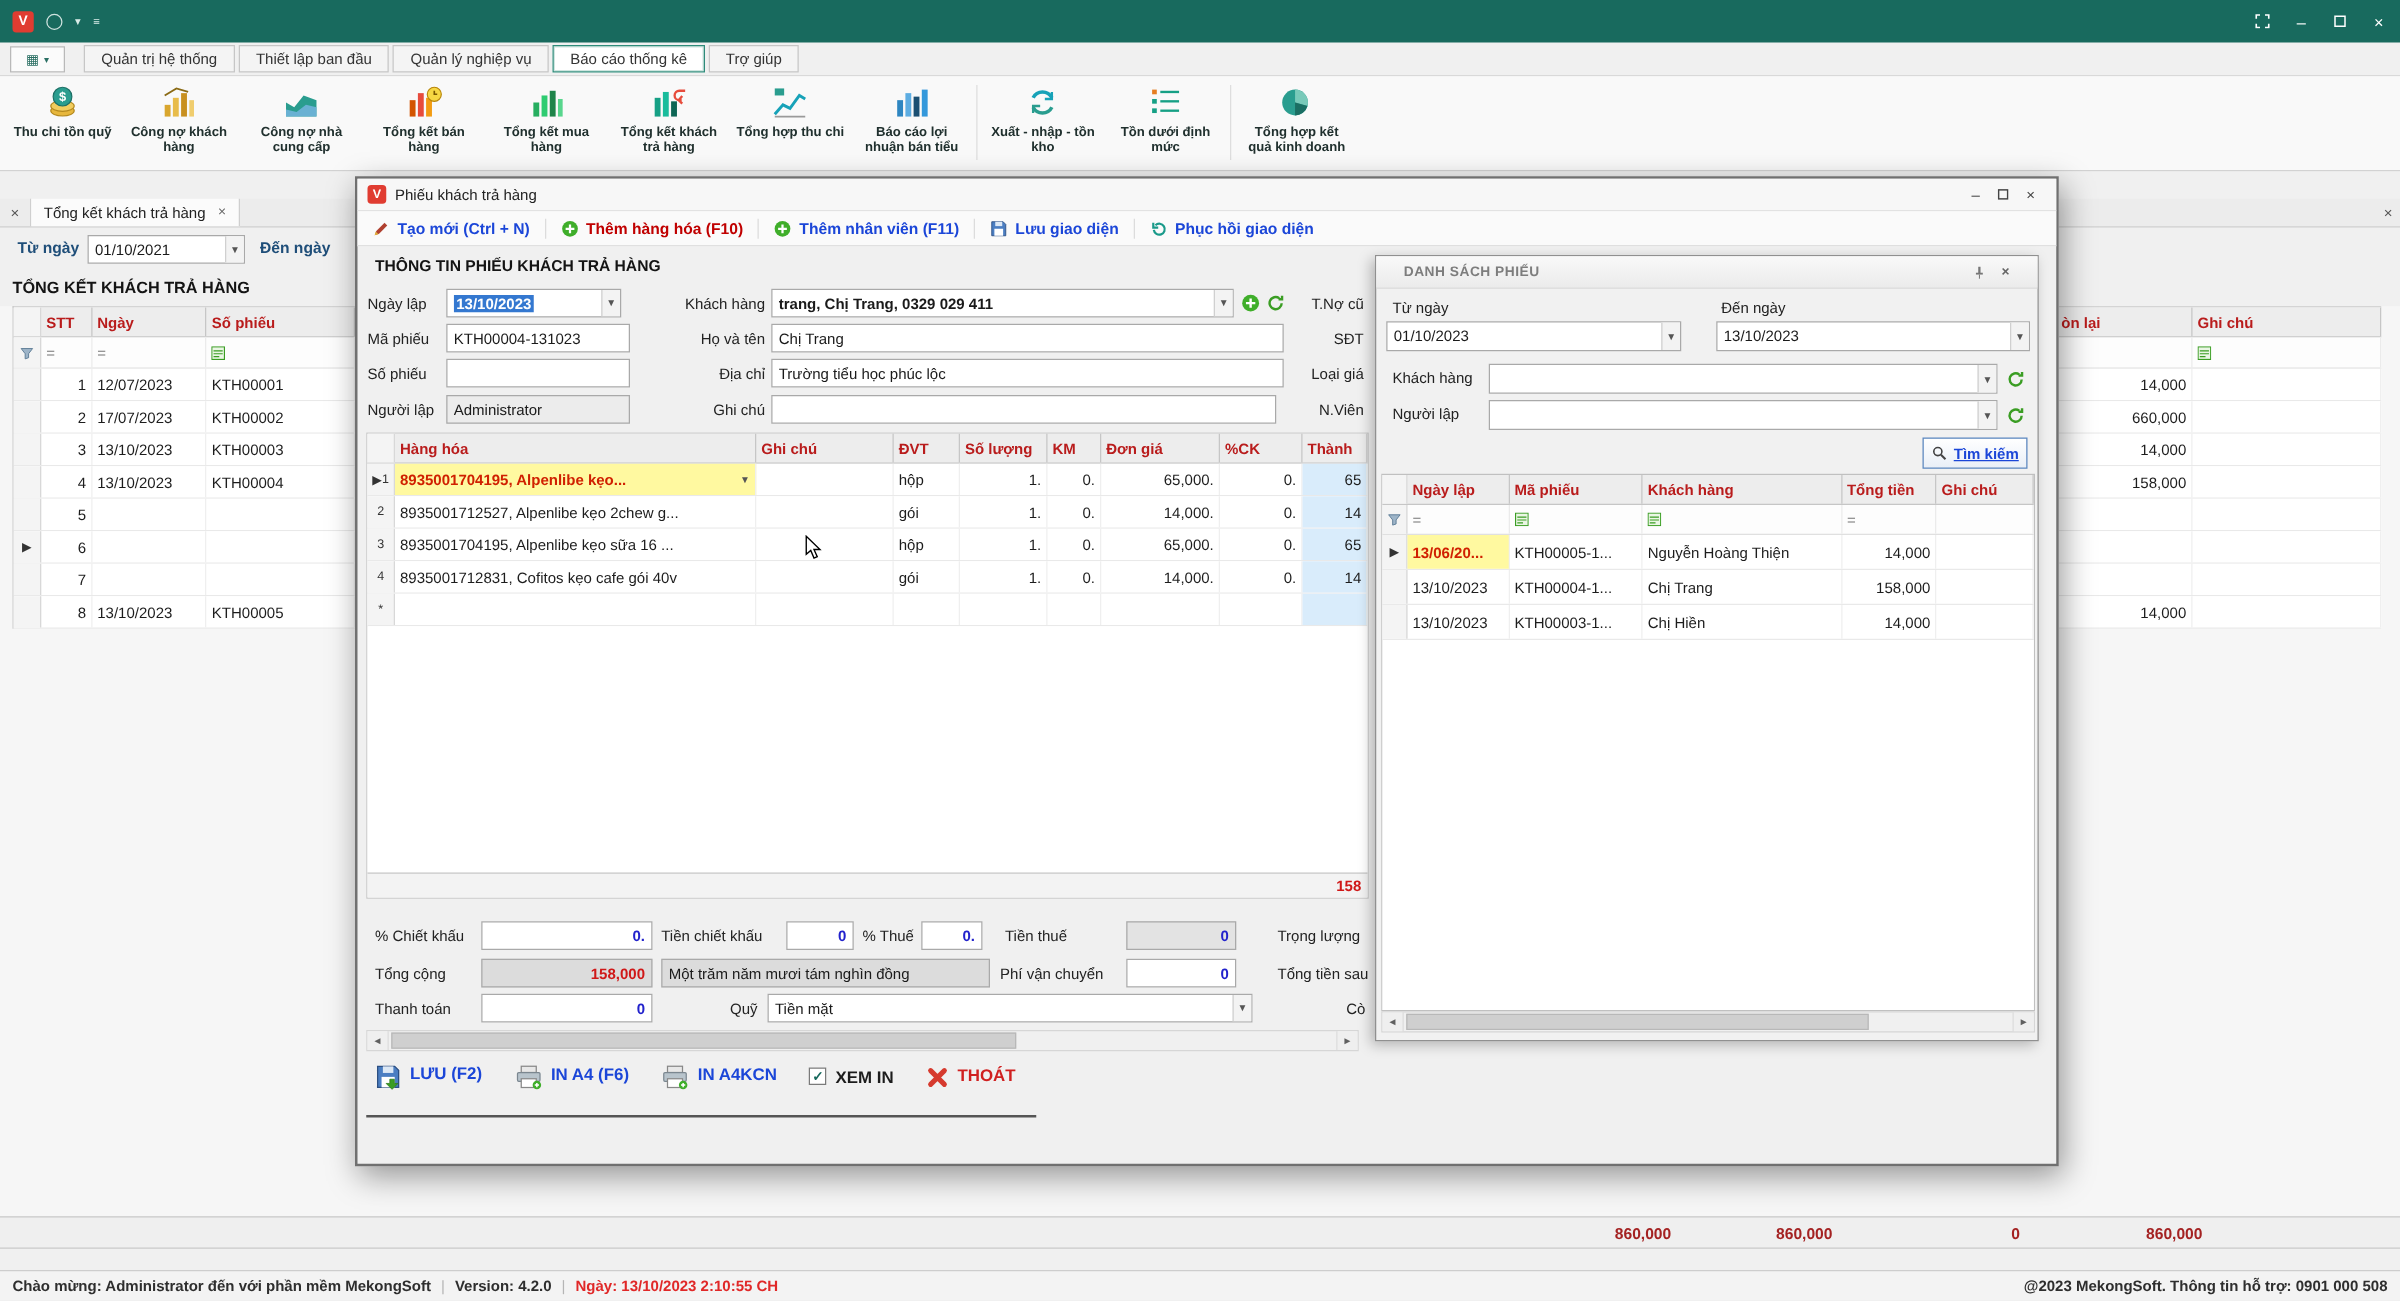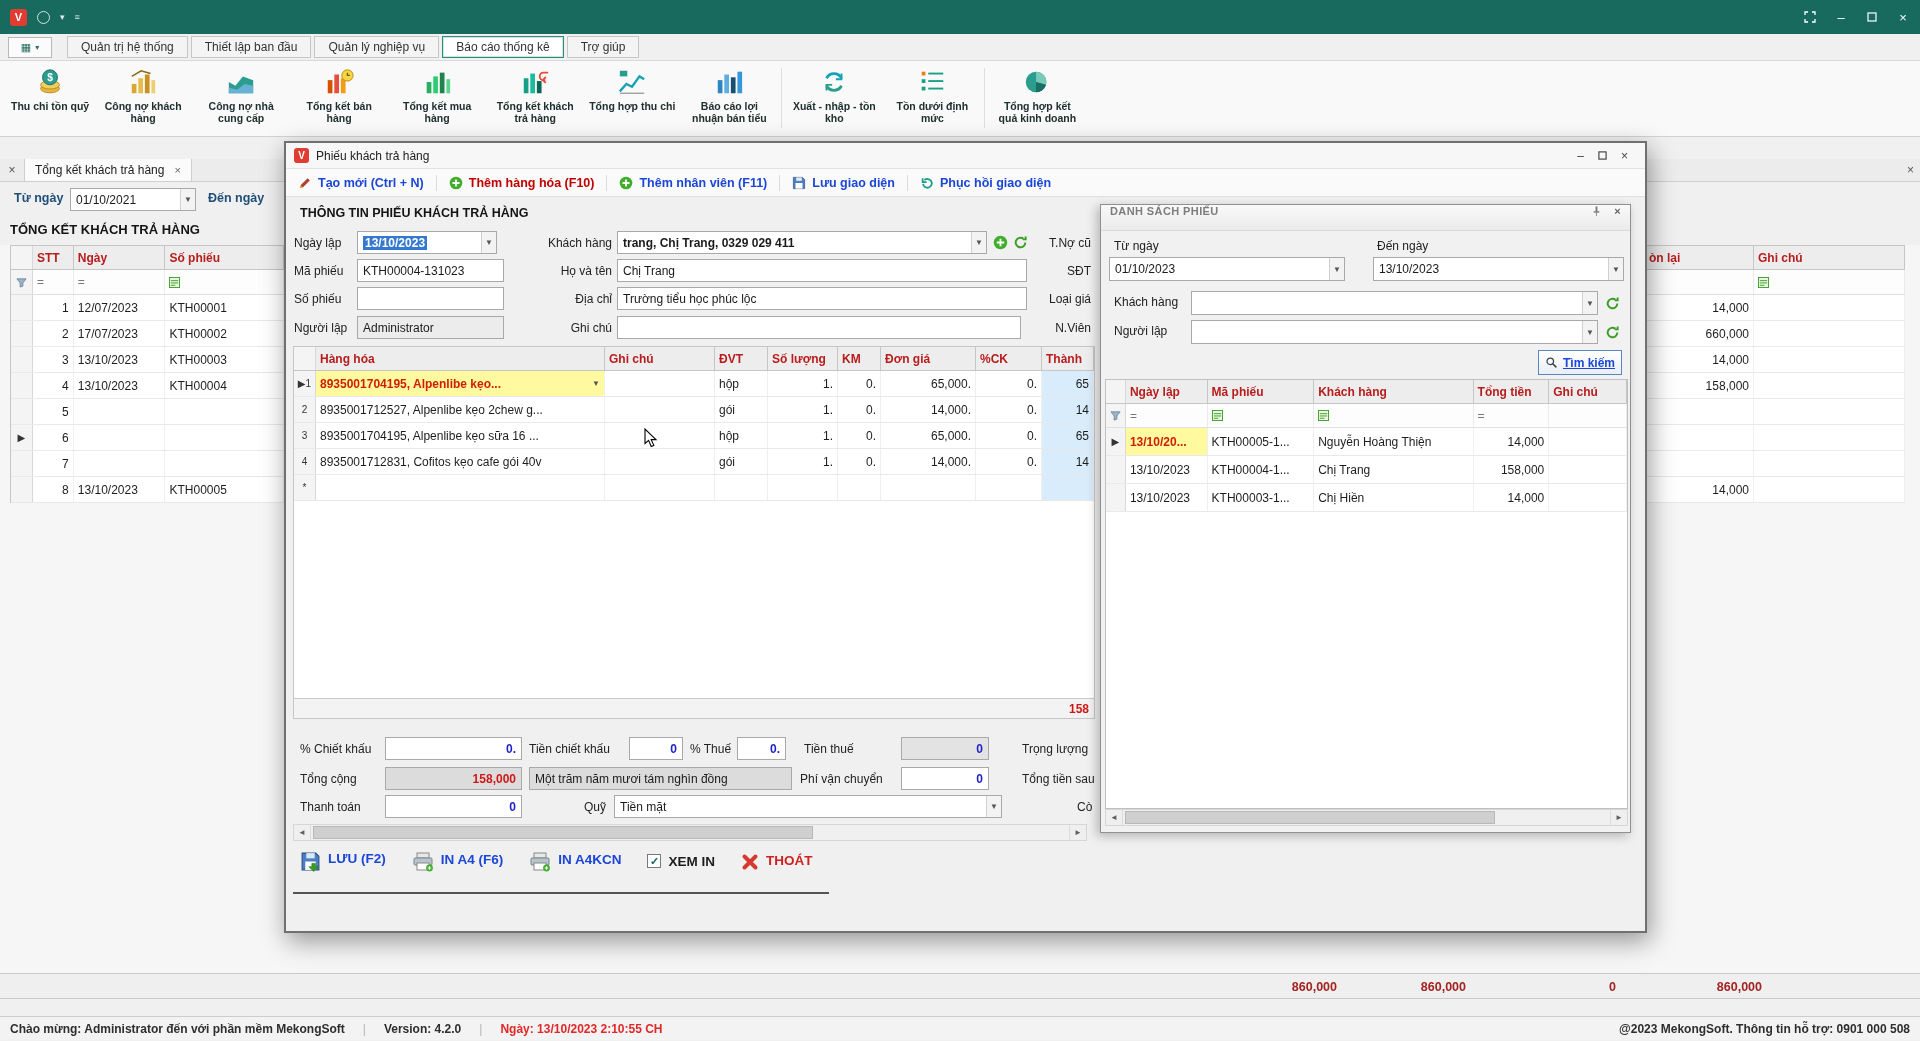--- a/index.html
+++ b/index.html
@@ -52,21 +52,21 @@
 .ind{background:#f4f4f4;border-right:1px solid #d8d8d8;justify-content:center;color:#333;padding:0;font-size:10px}
 .mw-ind{width:22px}.mw-stt{width:41px}.mw-ngay{width:92px}.mw-sp{width:119px}
 .rw-cl{width:107px}.rw-gc{width:151px}
 .dw-ind{width:22px}.dw-hh{width:289px}.dw-gc{width:110px}.dw-dvt{width:53px}.dw-sl{width:70px}.dw-km{width:43px}.dw-dg{width:95px}.dw-ck{width:66px}.dw-tt{width:52px}
 .pw-ind{width:20px}.pw-nl{width:82px}.pw-mp{width:107px}.pw-kh{width:160px}.pw-tt{width:76px}.pw-gc{width:78px}
 .selcell{background:#fff9a0;color:#d02000;font-weight:bold}
 .ttcell{background:#d9ecfb}
 
 .totals{position:absolute;left:0;top:973px;width:100%;height:26px;background:#efefef;border-top:1px solid #c9c9c9;border-bottom:1px solid #c9c9c9;z-index:3}
 .totals span{position:absolute;top:1px;height:24px;display:flex;align-items:center;justify-content:flex-end;font-weight:bold;color:#a42222;font-size:12.5px}
-.statusbar{position:absolute;left:0;top:1016px;width:100%;height:24px;background:#f3f3f3;border-top:1px solid #cdcdcd;display:flex;align-items:center;padding:0 10px;gap:18px;font-weight:bold;color:#2e2e2e;z-index:5}
+.statusbar{position:absolute;left:0;top:1016px;width:100%;height:24px;background:#f3f3f3;border-top:1px solid #cdcdcd;display:flex;align-items:center;padding:0 10px;gap:8px;font-weight:bold;color:#2e2e2e;z-index:5}
 .statusbar .sep{color:#b5b5b5;font-weight:normal}
 .statusbar .date{color:#e02828}
 .statusbar .right{margin-left:auto}
 
 .dlg{position:absolute;left:284px;top:141px;width:1363px;height:792px;background:#f0f0f0;border:2px solid #707070;box-shadow:3px 8px 24px rgba(0,0,0,.4);z-index:10}
 .dlg-title{height:26px;background:#f7f7f7;border-bottom:1px solid #e2e2e2;display:flex;align-items:center;padding:0 8px;gap:7px;color:#222}
 .dlg-ctl{position:absolute;top:4px;width:17px;height:17px;display:flex;align-items:center;justify-content:center;color:#444;font-size:12px}
 .dlg-toolbar{height:28px;background:#fafafa;border-bottom:1px solid #e0e0e0;display:flex;align-items:center;padding:0 12px;gap:12px}
 .dtb{display:flex;align-items:center;gap:6px;font-size:12.5px;font-weight:bold}
 .dtb-blue{color:#1b46d8}.dtb-red{color:#c00000}
@@ -78,21 +78,21 @@
 .dfill{flex:1;background:#fff}
 .dgrid{position:absolute;left:7px;top:203px;width:802px;height:373px;background:#fff;border:1px solid #c6c6c6;display:flex;flex-direction:column}
 .sb{background:#f0f0f0;border:1px solid #d6d6d6;display:flex;align-items:stretch;position:absolute}
 .sb .sbtn{width:16px;display:flex;align-items:center;justify-content:center;color:#606060;font-size:8px;background:#efefef}
 .sb .strack{flex:1;position:relative;border-left:1px solid #dcdcdc;border-right:1px solid #dcdcdc}
 .sb .sthumb{position:absolute;top:1px;bottom:1px;background:#cfcfcf;border:1px solid #b8b8b8}
 .bigbtn{display:flex;align-items:flex-start;gap:7px;font-size:13.5px;font-weight:bold}
 .chk{width:14px;height:14px;border:1px solid #7a7a7a;background:#fff;display:flex;align-items:center;justify-content:center;color:#17695d;font-size:11px;font-weight:bold}
 
 .panel{position:absolute;left:1100px;top:204px;width:531px;height:629px;background:#f1f1f1;border:1px solid #909090;box-shadow:-3px 3px 10px rgba(0,0,0,.25);z-index:20}
-.pcap{height:26px;display:flex;align-items:flex-start;padding:0 9px;background:linear-gradient(#f9f9f9,#ebebeb);border-bottom:1px solid #d9d9d9;color:#7d7d7d;font-size:11px;font-weight:bold;letter-spacing:.4px}
+.pcap{height:26px;display:flex;align-items:center;padding:0 22px;background:linear-gradient(#f9f9f9,#ebebeb);border-bottom:1px solid #d9d9d9;color:#7d7d7d;font-size:11px;font-weight:bold;letter-spacing:.4px}
 .plabel{position:absolute;font-size:12px;color:#222}
 .searchbtn{position:absolute;left:437px;top:145px;width:84px;height:25px;border:1px solid #5a86c0;background:linear-gradient(#ffffff,#e9eff7);display:flex;align-items:center;justify-content:center;gap:5px;color:#1b46d8;font-weight:bold;text-decoration:underline;font-size:12px}
 .pgrid{position:absolute;left:4px;top:174px;width:523px;height:430px;background:#fff;border:1px solid #c0c0c0;display:flex;flex-direction:column}
 .pgfoot{height:28px;background:#f8f8f8;border-top:1px solid #b5b5b5;position:relative}
 .pgfoot span{position:absolute;top:0;height:28px;display:flex;align-items:center;font-weight:bold;color:#d01818;font-size:12.5px}
 .cursor{position:absolute;z-index:99;pointer-events:none}
 </style>
 </head>
 <body>
 
@@ -818,21 +818,21 @@
           </div>
         <div class="gf pw-tt">
             <span>=</span>
           </div>
         <div class="gf pw-gc"></div>
       </div>
       <div class="grow prow">
         <div class="gc pw-ind ind">
             <span>▶</span>
           </div>
-        <div class="gc pw-nl selcell">13/10/20...</div>
+        <div class="gc pw-nl selcell">13/06/20...</div>
         <div class="gc pw-mp">KTH00005-1...</div>
         <div class="gc pw-kh">Nguyễn Hoàng Thiện</div>
         <div class="gc pw-tt num">14,000</div>
         <div class="gc pw-gc"></div>
       </div>
       <div class="grow prow">
         <div class="gc pw-ind ind"></div>
         <div class="gc pw-nl">13/10/2023</div>
         <div class="gc pw-mp">KTH00004-1...</div>
         <div class="gc pw-kh">Chị Trang</div>

